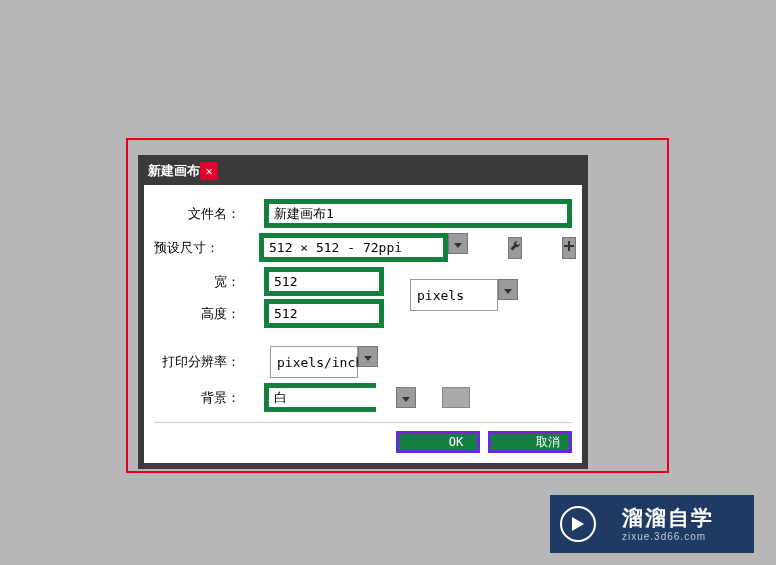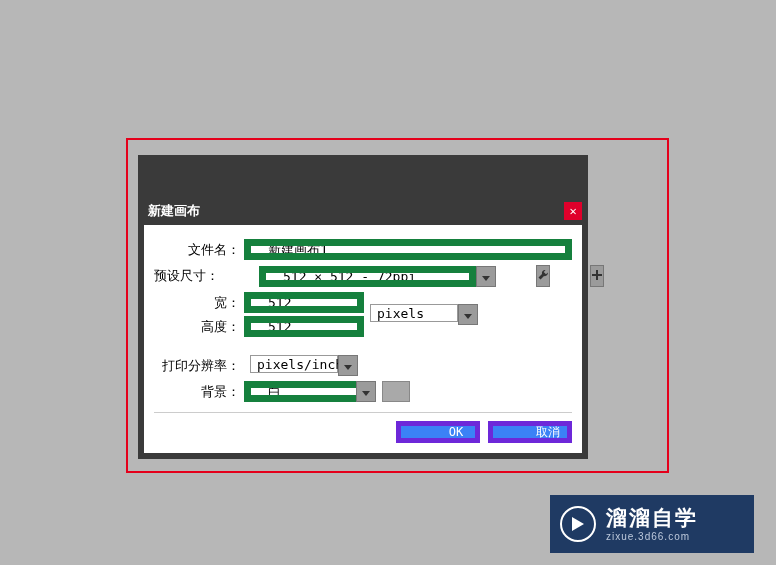--- a/index.html
+++ b/index.html
@@ -25,23 +25,21 @@
       left: 138px;
       top: 155px;
       width: 450px;
       background: #3a3a3a;
       padding: 6px;
     }
     .titlebar {
       height: 24px;
       display: flex;
       align-items: center;
-      justify-content: space-between;
       padding: 0 0 4px 4px;
-      margin-top: 40px;
     }
     .titlebar-title {
       color: #fff;
       font-weight: bold;
       font-size: 13px;
     }
     .close-btn {
       width: 18px;
       height: 18px;
       background: #e0002b;
@@ -54,33 +52,34 @@
       cursor: pointer;
     }
     .dialog-body {
       background: #fff;
       padding: 14px 10px 10px 10px;
     }
     .form-row {
       display: flex;
       align-items: center;
       margin-bottom: 5px;
+      gap: 20px;
     }
     .label {
       width: 90px;
       text-align: right;
       font-size: 13px;
       color: #000;
       padding-right: 4px;
       white-space: nowrap;
     }
     .text-input {
-      height: 21px;
-      border: 7px solid #15803d;
-      padding: 1px 17px;
+      height: 29px;
+      border: 5px solid #15803d;
+      padding: 1px 5px;
       font-family: inherit;
       font-size: 13px;
       background: #fff;
     }
     .text-input.wide { flex: 1; }
     .text-input.w120 { width: 120px; }
     .text-input.w112 { width: 112px; }
     .text-input.preset { flex: 1; }
     .dropdown-btn {
       width: 20px;
@@ -104,21 +103,21 @@
       justify-content: center;
       margin-left: 4px;
       cursor: pointer;
     }
     .icon-btn svg { width: 12px; height: 12px; }
     .unit-wrap {
       display: inline-flex;
       margin-left: 6px;
     }
     .unit-box {
-      height: 18px;
+      height: 32px;
       border: 1px solid #999;
       padding: 1px 6px;
       font-family: monospace;
       font-size: 13px;
       background: #fff;
       display: inline-flex;
       align-items: center;
       width: 88px;
     }
     .color-swatch {
@@ -142,22 +141,22 @@
       margin: 10px 0 8px 0;
     }
     .button-row {
       display: flex;
       justify-content: flex-end;
       gap: 8px;
     }
     .action-btn {
       width: 84px;
       height: 22px;
-      background: #3b82f6;
-      border: 5px solid #6d28d9;
+      background: #15803d;
+      border: 3px solid #6d28d9;
       color: #fff;
       font-family: inherit;
       font-size: 12px;
       cursor: pointer;
       display: flex;
       align-items: center;
       justify-content: center;
       padding-left: 36px;
     }
     .row-preset { display: flex; align-items: center; margin-bottom: 5px; gap: 36px; }
@@ -169,21 +168,21 @@
     .watermark {
       position: absolute;
       right: 22px;
       bottom: 12px;
       width: 204px;
       height: 58px;
       background: #1f3a63;
       display: flex;
       align-items: center;
       padding: 0 10px;
-      gap: 10px;
+      gap: 26px;
     }
     .wm-icon {
       width: 36px;
       height: 36px;
       border: 2px solid #fff;
       border-radius: 50%;
       display: flex;
       align-items: center;
       justify-content: center;
     }

